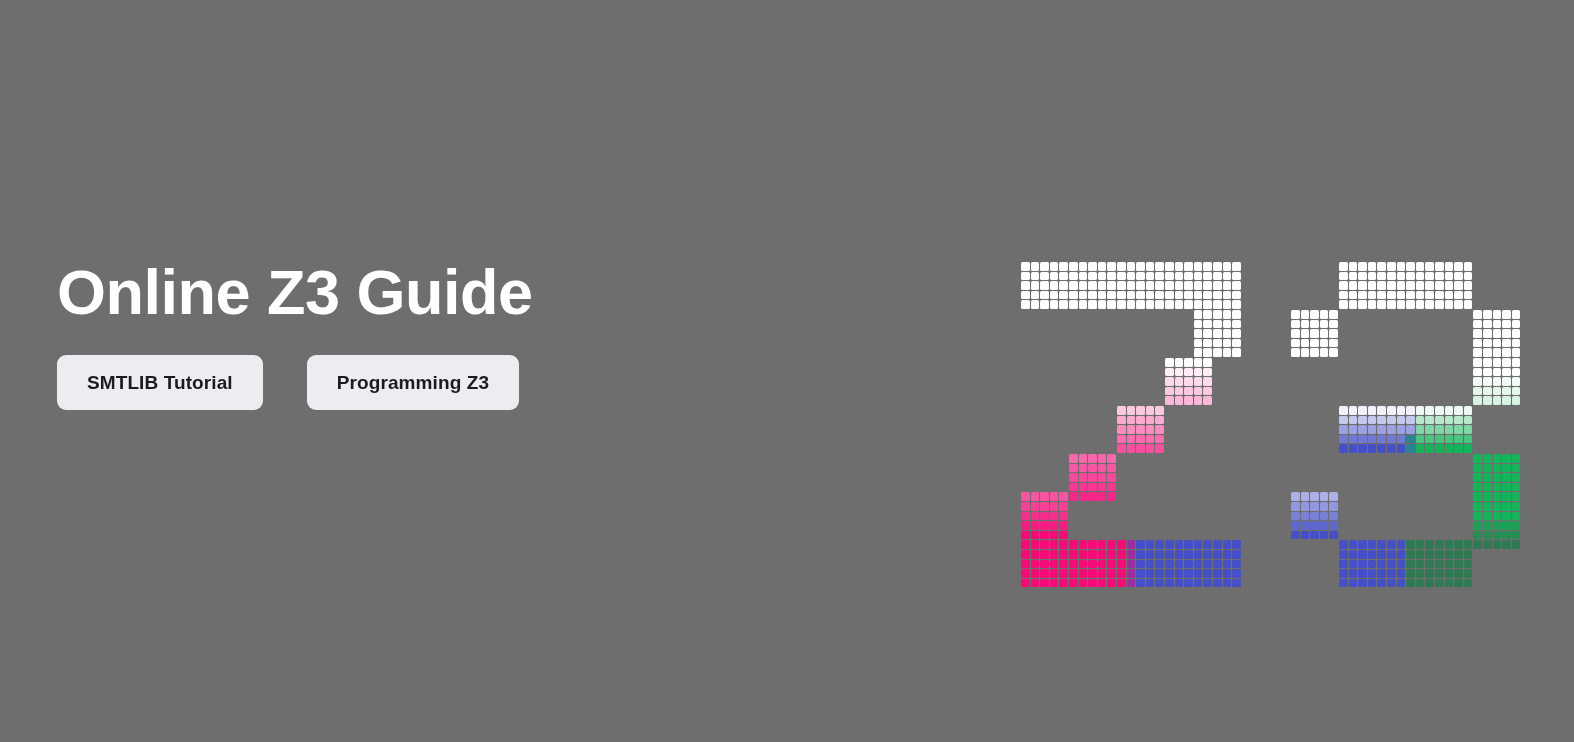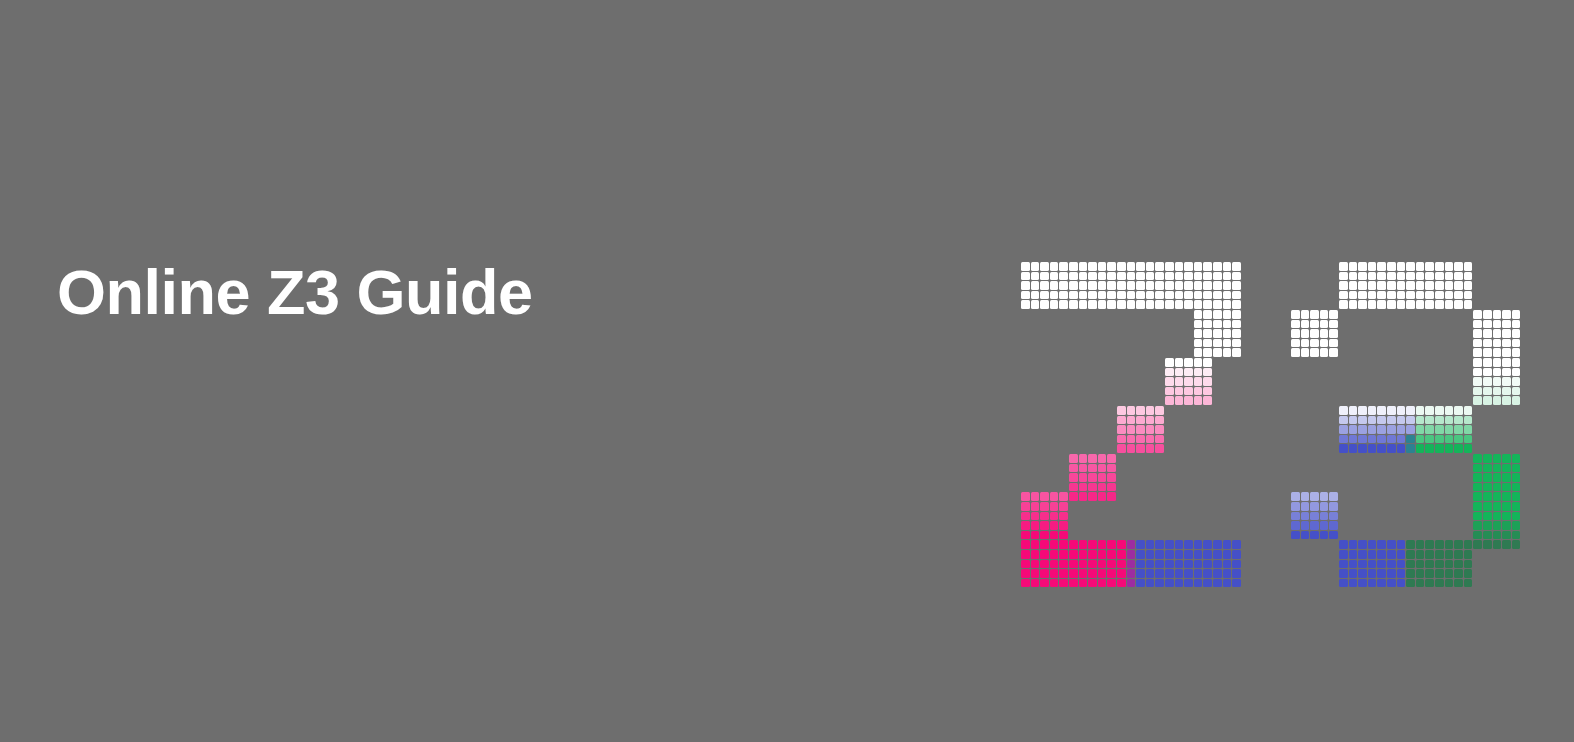--- a/index.html
+++ b/index.html
@@ -88,20 +88,22 @@
 </style>
 </head>
 <body>
 
 <div id="hero">
 
   <div id="hero-text">
     <h1 id="page-title">Online Z3 Guide</h1>
 
     <div id="cta-row">
+      <button class="cta-button">SMTLIB Tutorial</button>
+      <button class="cta-button">Programming Z3</button>
     </div>
   </div>
 
   <div id="logo">
     <div class="glyph" id="glyph-z" style="left: 6px; top: 7px;">
         <div class="px" style="left: 0px; top: 0px; background: rgb(255, 255, 255);"></div>
         <div class="px" style="left: 9.6px; top: 0px; background: rgb(255, 255, 255);"></div>
         <div class="px" style="left: 19.2px; top: 0px; background: rgb(255, 255, 255);"></div>
         <div class="px" style="left: 28.8px; top: 0px; background: rgb(255, 255, 255);"></div>
         <div class="px" style="left: 38.4px; top: 0px; background: rgb(255, 255, 255);"></div>

